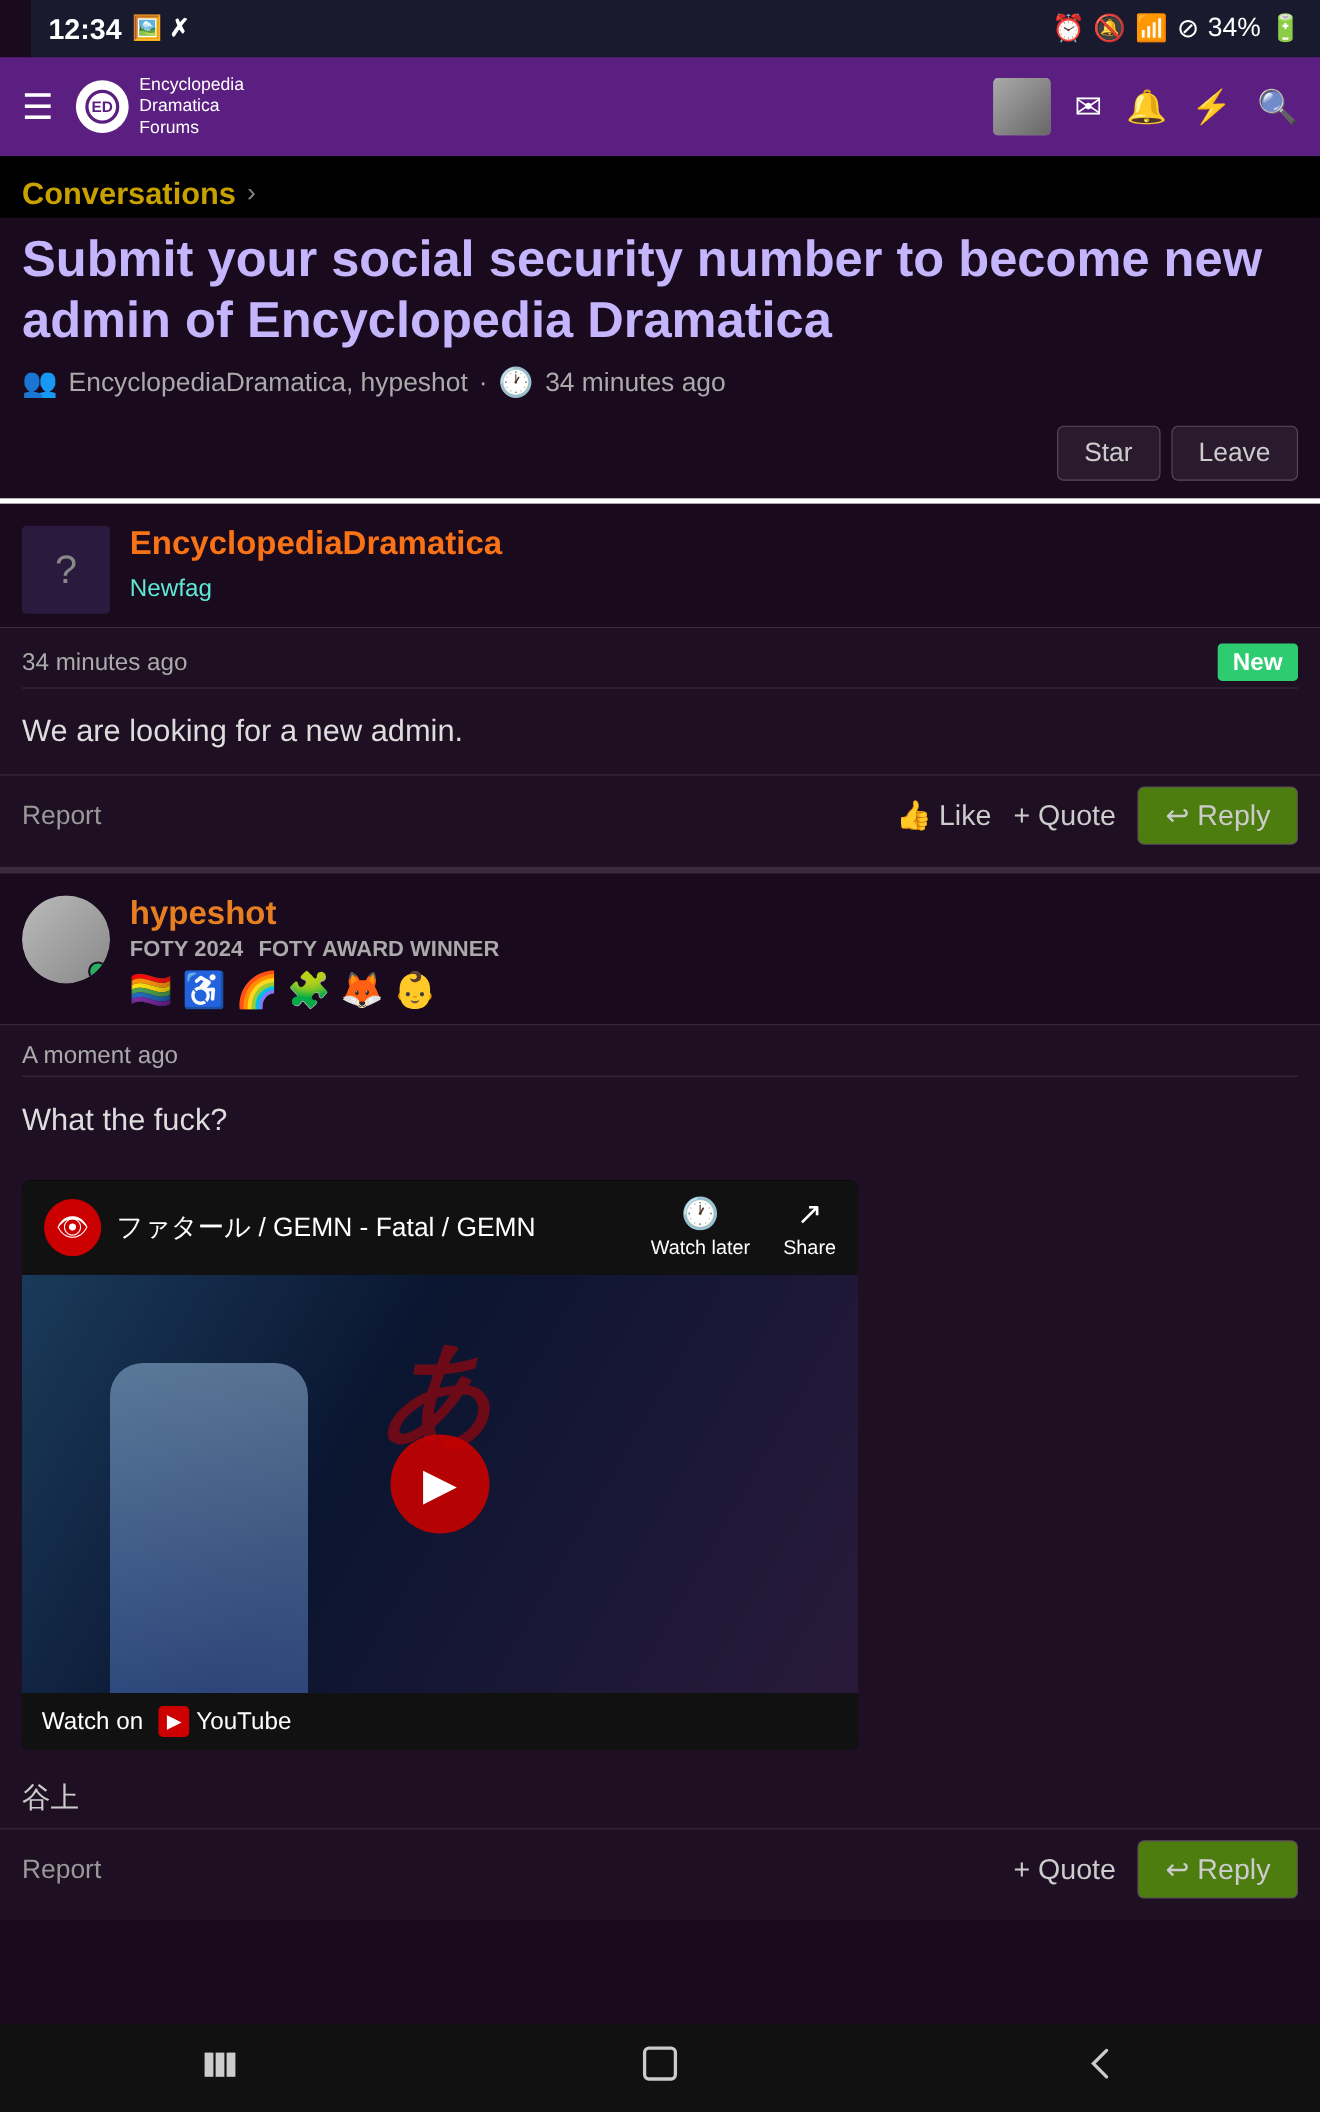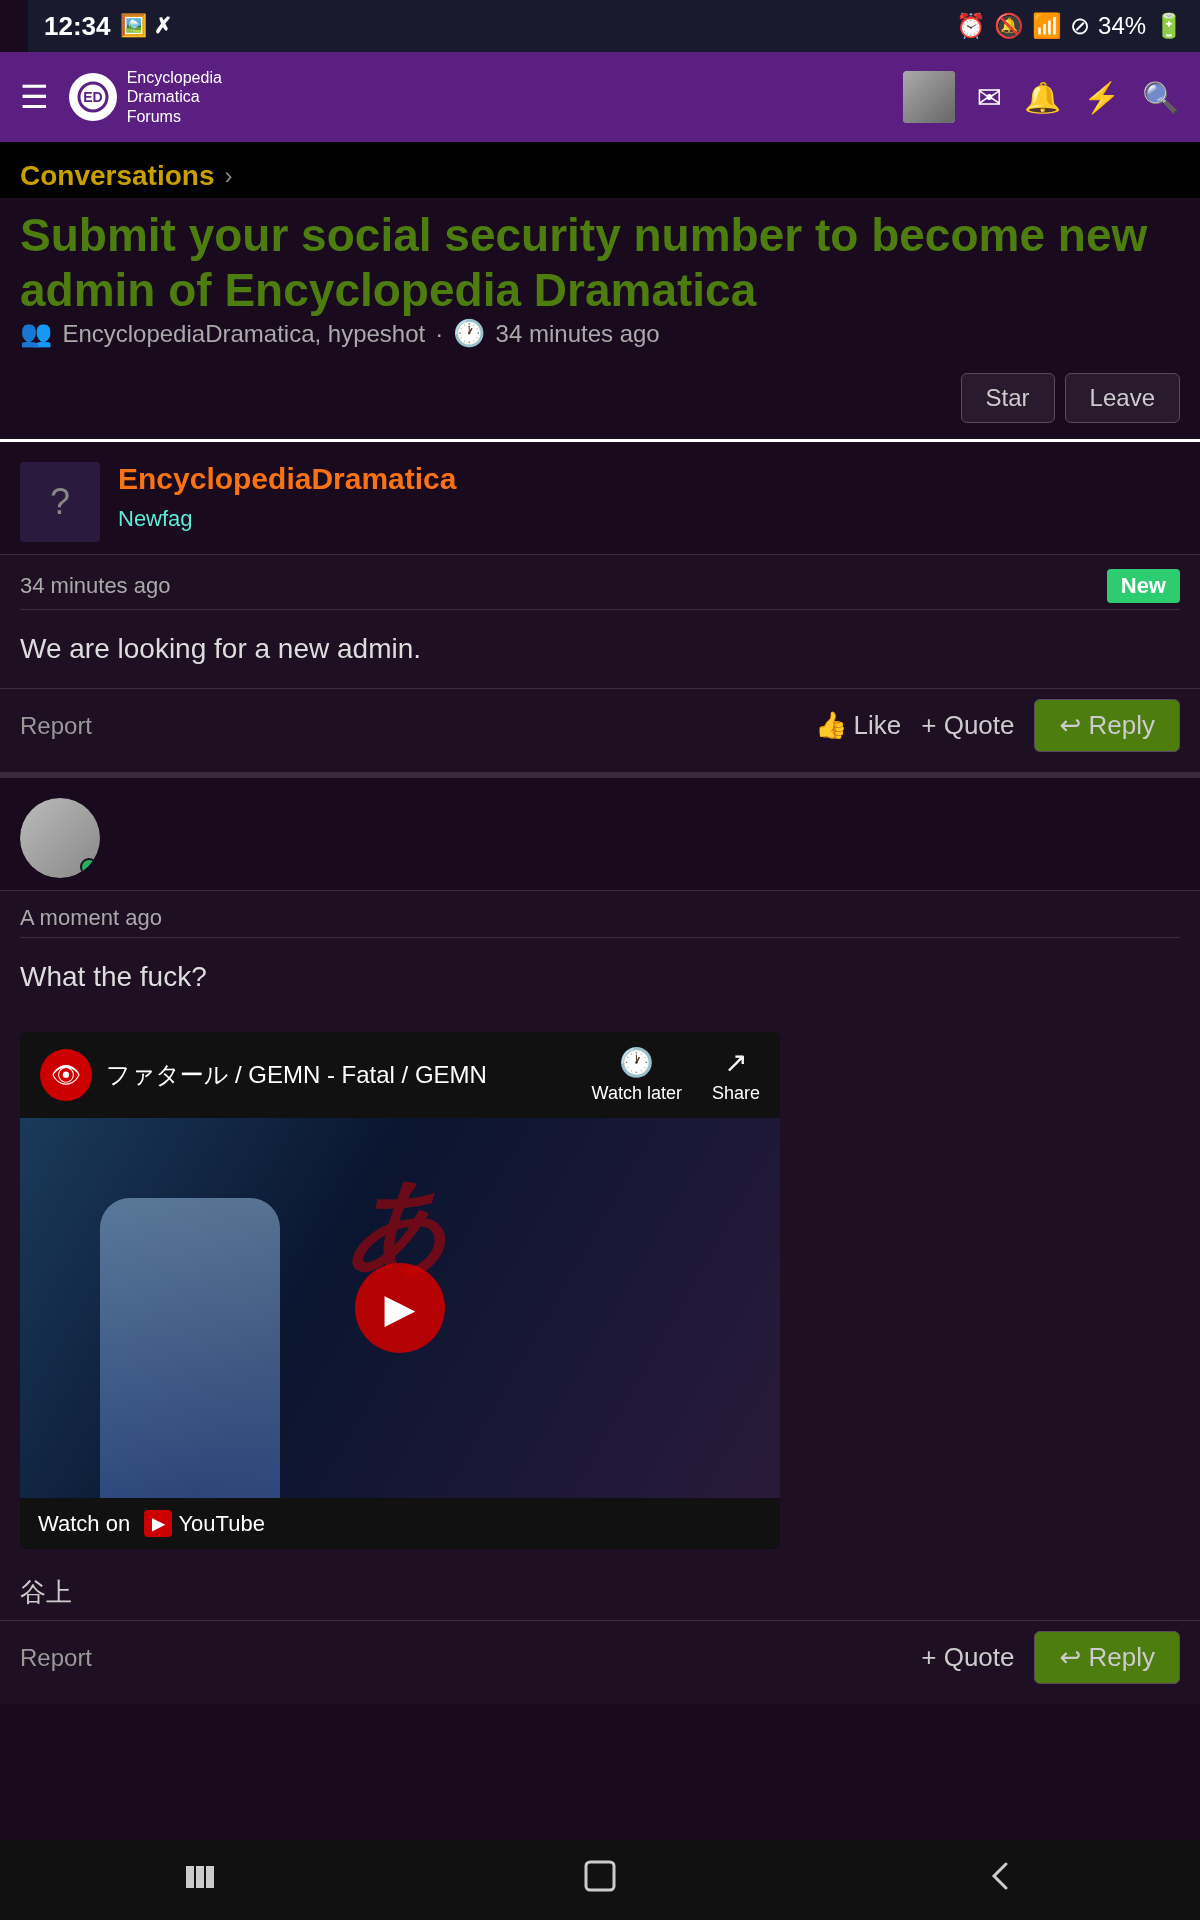--- a/index.html
+++ b/index.html
@@ -75,40 +75,41 @@
     .breadcrumb-chevron { color: #888; font-size: 24px; }
 
     
     .thread-title-area {
       background: #1a0a1e;
       padding: 10px 20px 14px 20px;
     }
     .thread-title {
       font-size: 46px;
       font-weight: bold;
-      color: #4d7c0f;
+      color: #c4b5fd;
       line-height: 1.2;
+      margin-bottom: 14px;
     }
     .thread-meta {
       display: flex;
       align-items: center;
       gap: 10px;
       color: #aaa;
       font-size: 24px;
     }
     .thread-meta-icon { font-size: 26px; }
 
     
     .action-bar {
       background: #1a0a1e;
       display: flex;
       justify-content: flex-end;
       padding: 10px 20px 16px 20px;
       gap: 10px;
-      border-bottom: 3px solid #ffffff;
+      border-bottom: 5px solid #ffffff;
     }
     .action-btn {
       background: #2a1a2e;
       border: 1px solid #5a4a5e;
       color: #ccc;
       font-size: 24px;
       padding: 10px 24px;
       border-radius: 6px;
       cursor: pointer;
     }
@@ -458,20 +459,35 @@
   </div>
 </div>
 
 <div class="post-separator"></div>
 
 <div class="post-container">
   <div class="post2-user-row">
     <div class="hypeshot-avatar">
       <div style="width:100%;height:100%;background:linear-gradient(135deg,#bbb,#888);border-radius:50%;"></div>
       <div class="online-dot"></div>
+    </div>
+    <div class="user-info">
+      <div class="hypeshot-username">hypeshot</div>
+      <div class="hypeshot-badges">
+        <span class="badge-text">FOTY 2024</span>
+        <span class="badge-text">FOTY AWARD WINNER</span>
+      </div>
+      <div class="emoji-row">
+        <span>🏳️‍🌈</span>
+        <span>♿</span>
+        <span>🌈</span>
+        <span>🧩</span>
+        <span>🦊</span>
+        <span>👶</span>
+      </div>
     </div>
   </div>
 
   <div class="post-wrapper">
     <div class="post-timestamp-row">
       <span>A moment ago</span>
     </div>
     <hr class="post-divider">
     <div class="post-body">What the fuck?</div>
 

